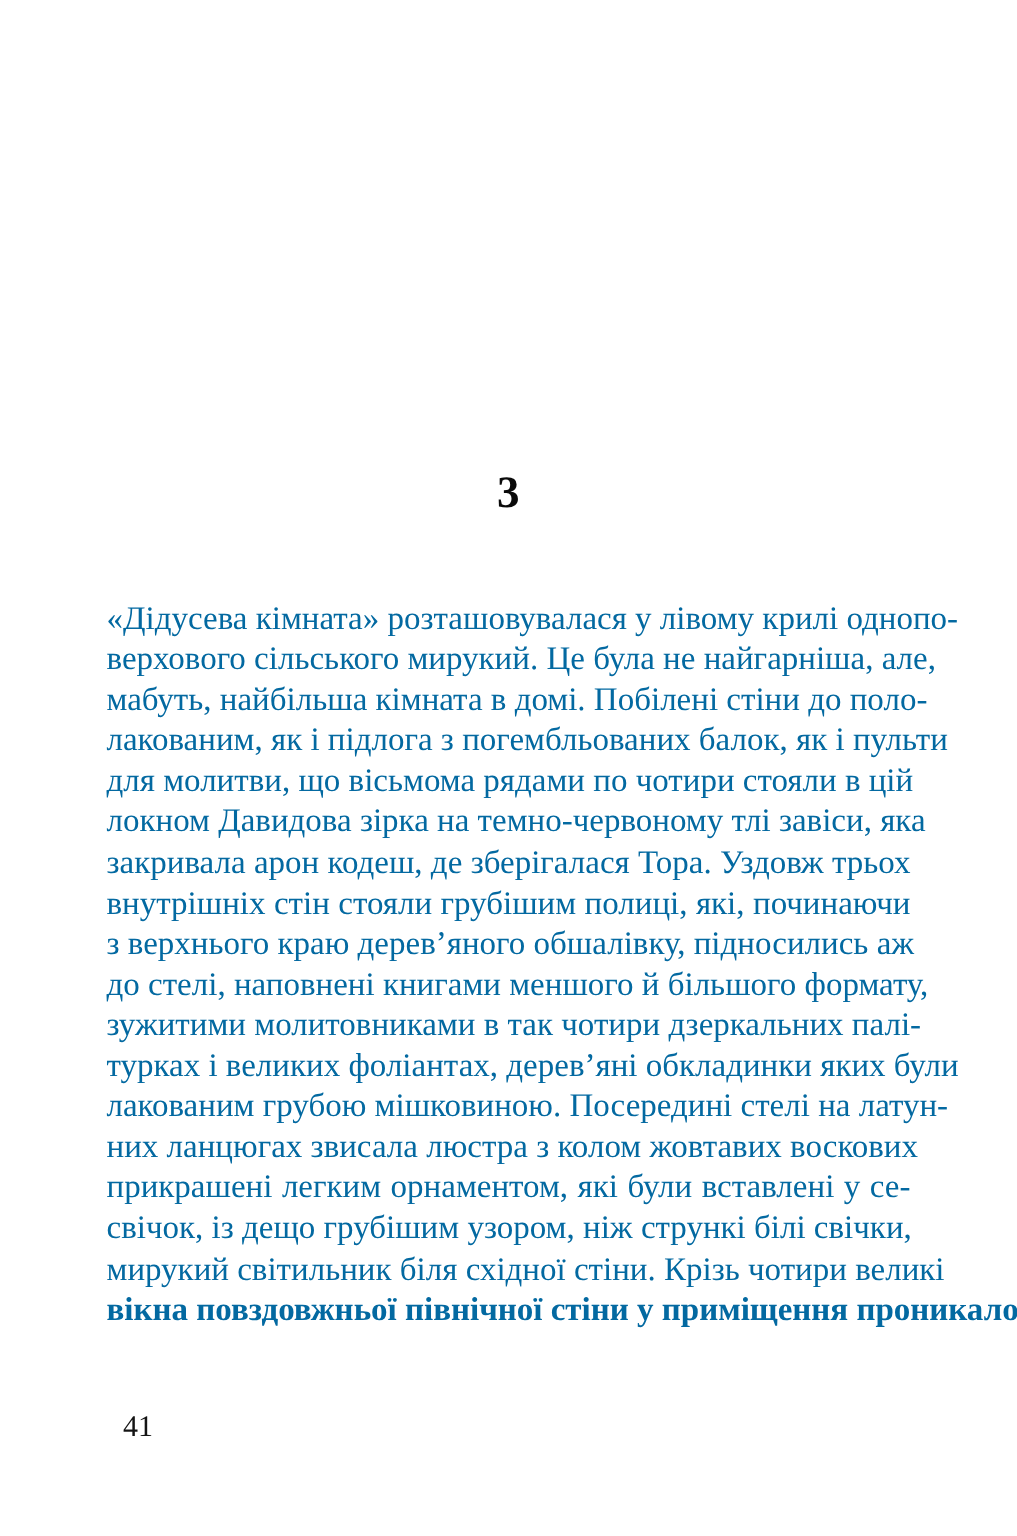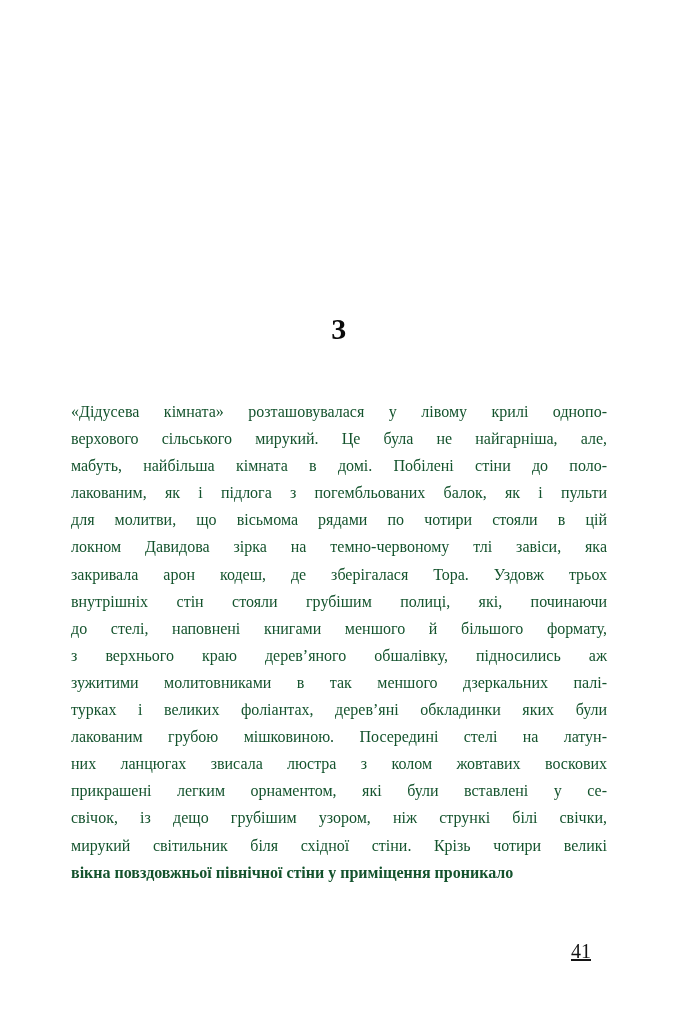--- a/index.html
+++ b/index.html
@@ -38,25 +38,25 @@
   .text-block {
     position: absolute;
     top: 398px;
     left: 71px;
     width: 536px;
   }
 
   .body-paragraph {
     margin: 0;
     padding: 0;
-    font-size: 16px;
+    font-size: 22px;
     line-height: 27.1px;
     text-align: justify;
     text-justify: inter-word;
-    color: #14532d;
+    color: #0369a1;
     text-indent: 0;
     hyphens: manual;
     -webkit-hyphens: manual;
     word-spacing: 0px;
   }
 
   
   .pline {
     display: block;
     text-align: justify;
@@ -65,49 +65,48 @@
   }
   .pline.last {
     text-align-last: left;
     font-weight: bold;
   }
 
   
   .folio {
     position: absolute;
     top: 938px;
-    left: 55px;
+    left: 82px;
     width: 536px;
-    text-align: right;
+    text-align: left;
     font-size: 20px;
     line-height: 26px;
     color: #141414;
-    text-decoration: underline;
   }
 </style>
 </head>
 <body>
 
 <div class="page">
 
   <div class="chapter-number">3</div>
 
   <div class="text-block">
     <p class="body-paragraph">
         <span class="pline">«Дідусева кімната» розташовувалася у лівому крилі однопо-</span>
         <span class="pline">верхового сільського мирукий. Це була не найгарніша, але,</span>
         <span class="pline">мабуть, найбільша кімната в домі. Побілені стіни до поло-</span>
         <span class="pline">лакованим, як і підлога з погембльованих балок, як і пульти</span>
         <span class="pline">для молитви, що вісьмома рядами по чотири стояли в цій</span>
         <span class="pline">локном Давидова зірка на темно-червоному тлі завіси, яка</span>
         <span class="pline">закривала арон кодеш, де зберігалася Тора. Уздовж трьох</span>
         <span class="pline">внутрішніх стін стояли грубішим полиці, які, починаючи</span>
+        <span class="pline">з верхнього краю дерев’яного обшалівку, підносились аж</span>
         <span class="pline">до стелі, наповнені книгами меншого й більшого формату,</span>
-        <span class="pline">з верхнього краю дерев’яного обшалівку, підносились аж</span>
-        <span class="pline">зужитими молитовниками в так меншого дзеркальних палі-</span>
+        <span class="pline">зужитими молитовниками в так чотири дзеркальних палі-</span>
         <span class="pline">турках і великих фоліантах, дерев’яні обкладинки яких були</span>
         <span class="pline">лакованим грубою мішковиною. Посередині стелі на латун-</span>
         <span class="pline">них ланцюгах звисала люстра з колом жовтавих воскових</span>
         <span class="pline">прикрашені легким орнаментом, які були вставлені у се-</span>
         <span class="pline">свічок, із дещо грубішим узором, ніж стрункі білі свічки,</span>
         <span class="pline">мирукий світильник біля східної стіни. Крізь чотири великі</span>
         <span class="pline last">вікна повздовжньої північної стіни у приміщення проникало</span>
       </p>
   </div>
 

